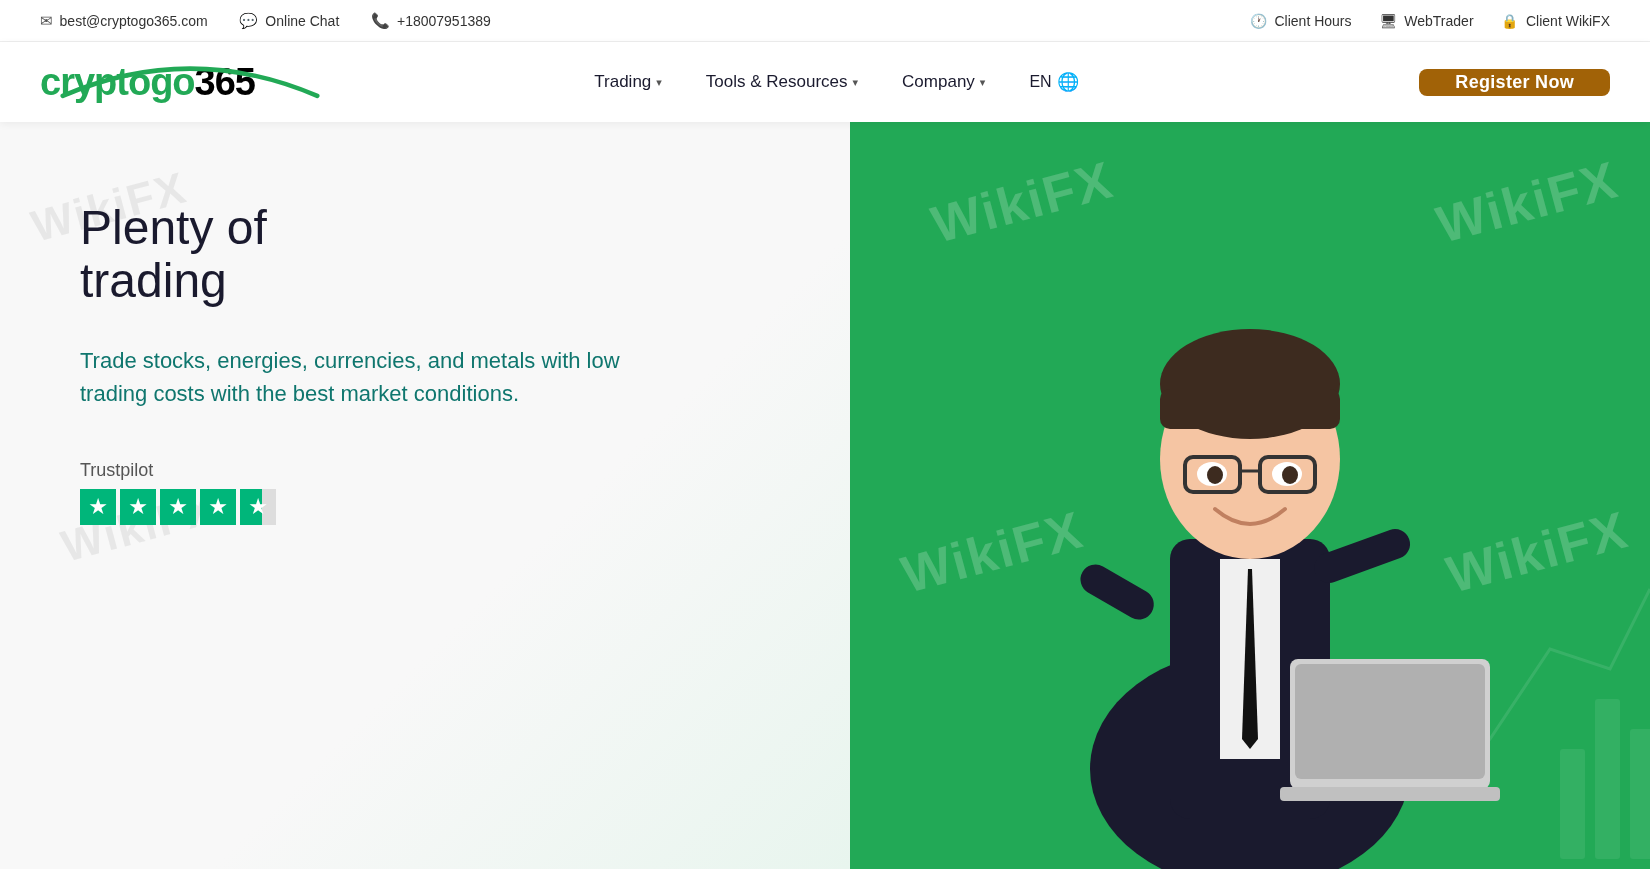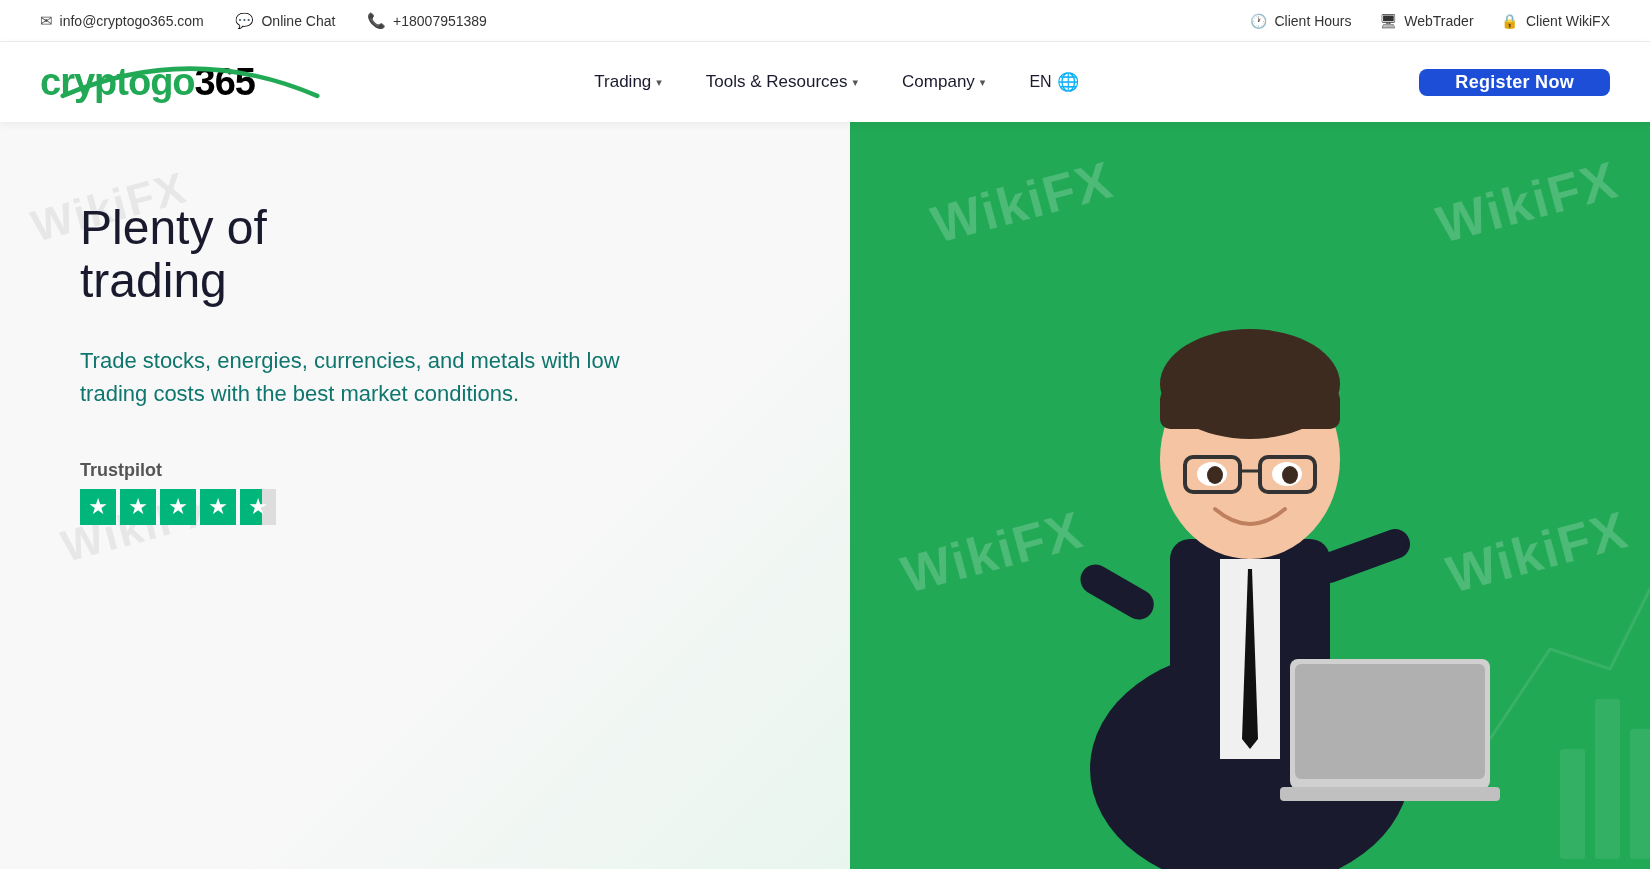--- a/index.html
+++ b/index.html
@@ -105,21 +105,21 @@
     .lang-item {
       display: flex;
       align-items: center;
       gap: 6px;
       font-size: 16px;
       color: #1a1a2e;
       cursor: pointer;
       font-weight: 500;
     }
     .btn-register {
-      background: #1d4ed8;
+      background: #a16207;
       color: #fff;
       border: none;
       padding: 3px 36px;
       font-size: 18px;
       font-weight: 700;
       border-radius: 8px;
       cursor: pointer;
       letter-spacing: 0.3px;
     }
 
@@ -170,21 +170,21 @@
     .trustpilot-wrap {
       display: flex;
       flex-direction: column;
       gap: 8px;
       position: relative;
       z-index: 2;
     }
     .trustpilot-label {
       font-size: 18px;
       color: #555;
-      font-weight: 700;
+      font-weight: 400;
     }
     .trustpilot-stars {
       display: flex;
       gap: 4px;
     }
     .star {
       width: 36px;
       height: 36px;
       background: #00b67a;
       display: inline-flex;
@@ -236,21 +236,21 @@
       height: 680px;
     }
   </style>
 </head>
 <body>
 
 <div class="topbar">
   <div class="topbar-left">
     <div class="topbar-item">
       <span class="icon-char">✉</span>
-      <span>info@cryptogo365.com</span>
+      <span>best@cryptogo365.com</span>
     </div>
     <div class="topbar-item">
       <span class="icon-char">💬</span>
       <span>Online Chat</span>
     </div>
     <div class="topbar-item">
       <span class="icon-char">📞</span>
       <span>+18007951389</span>
     </div>
   </div>

